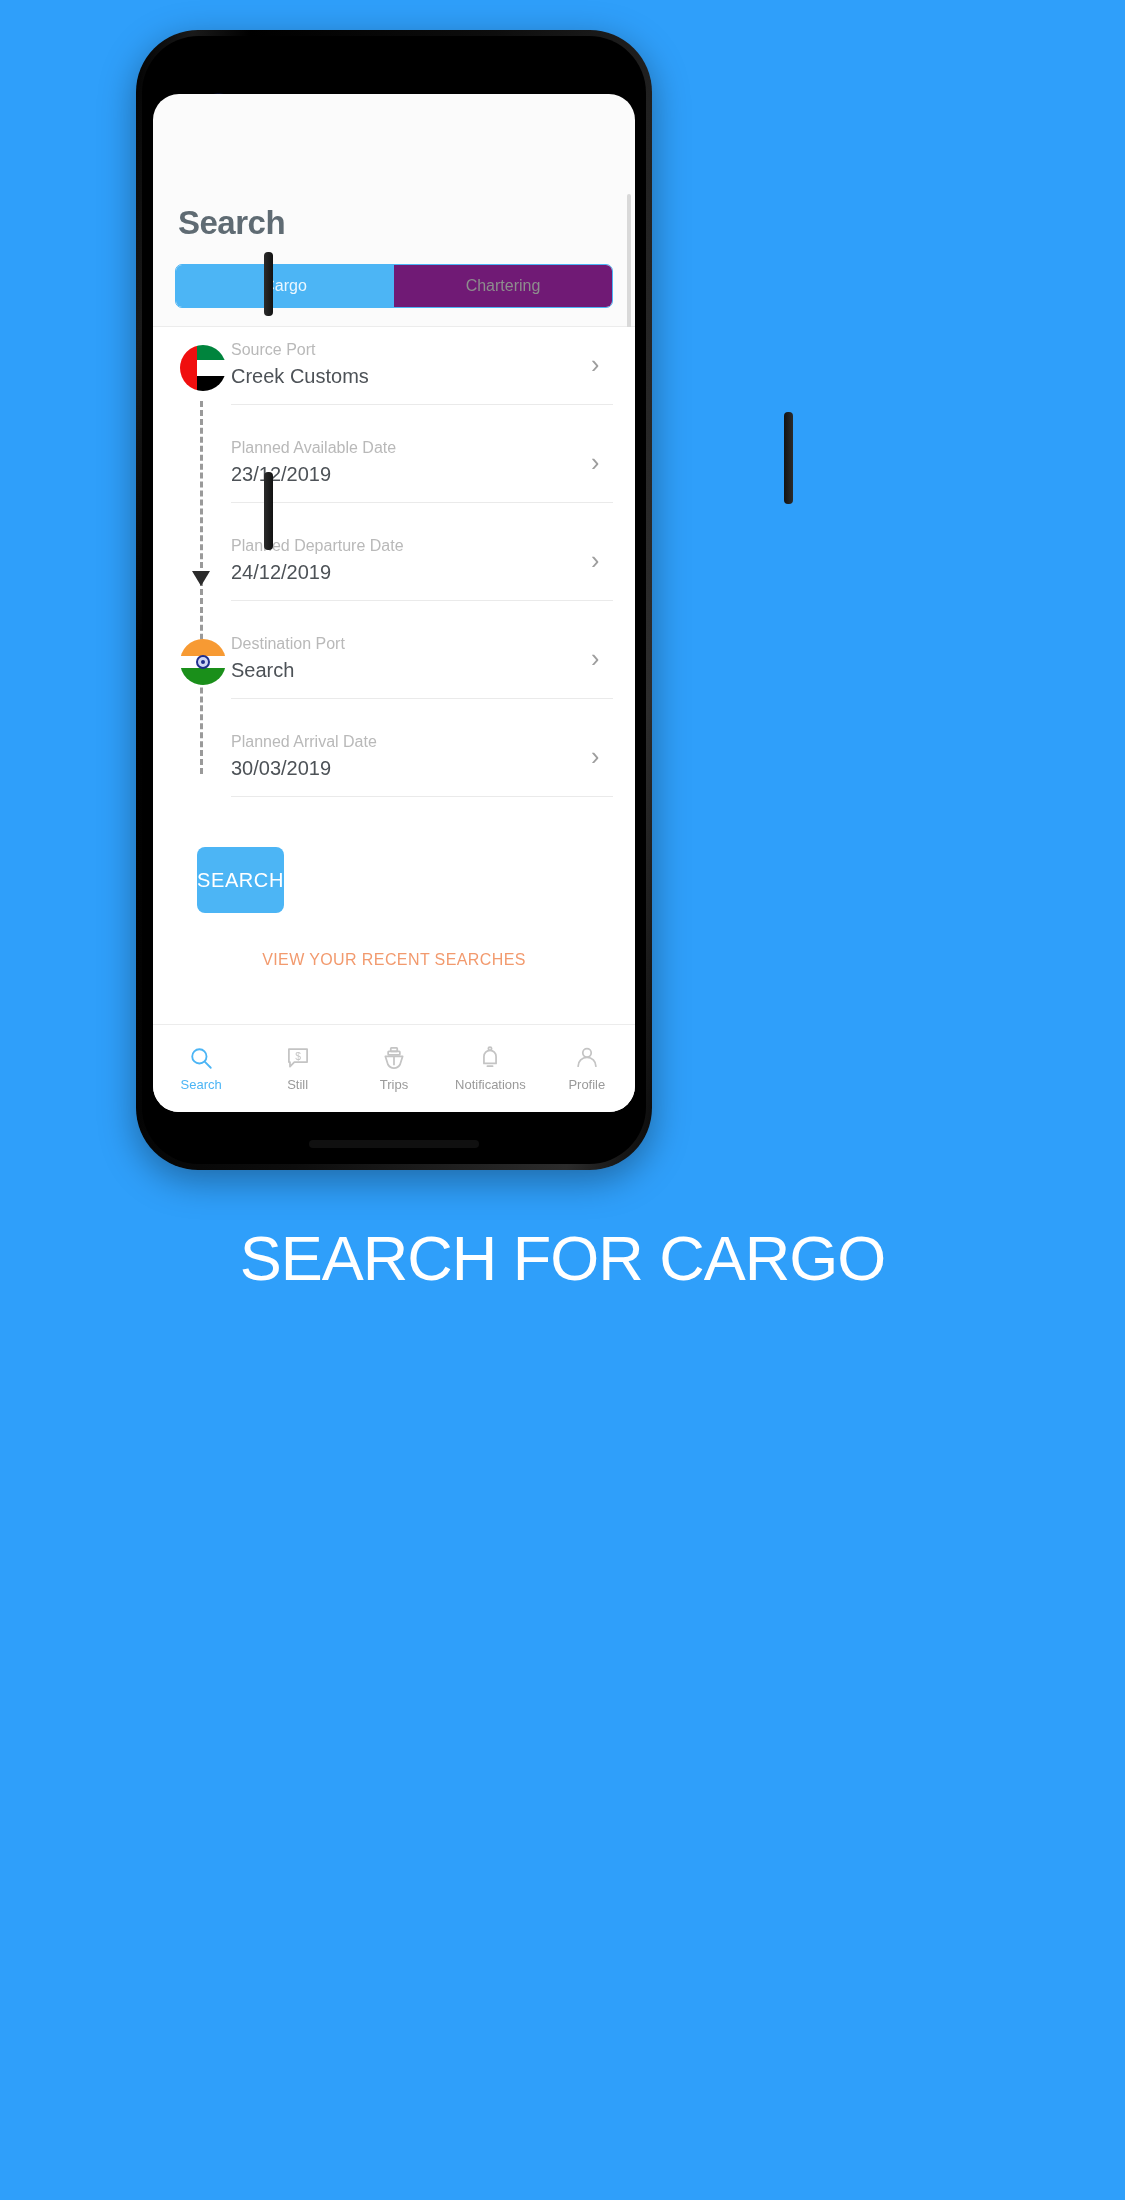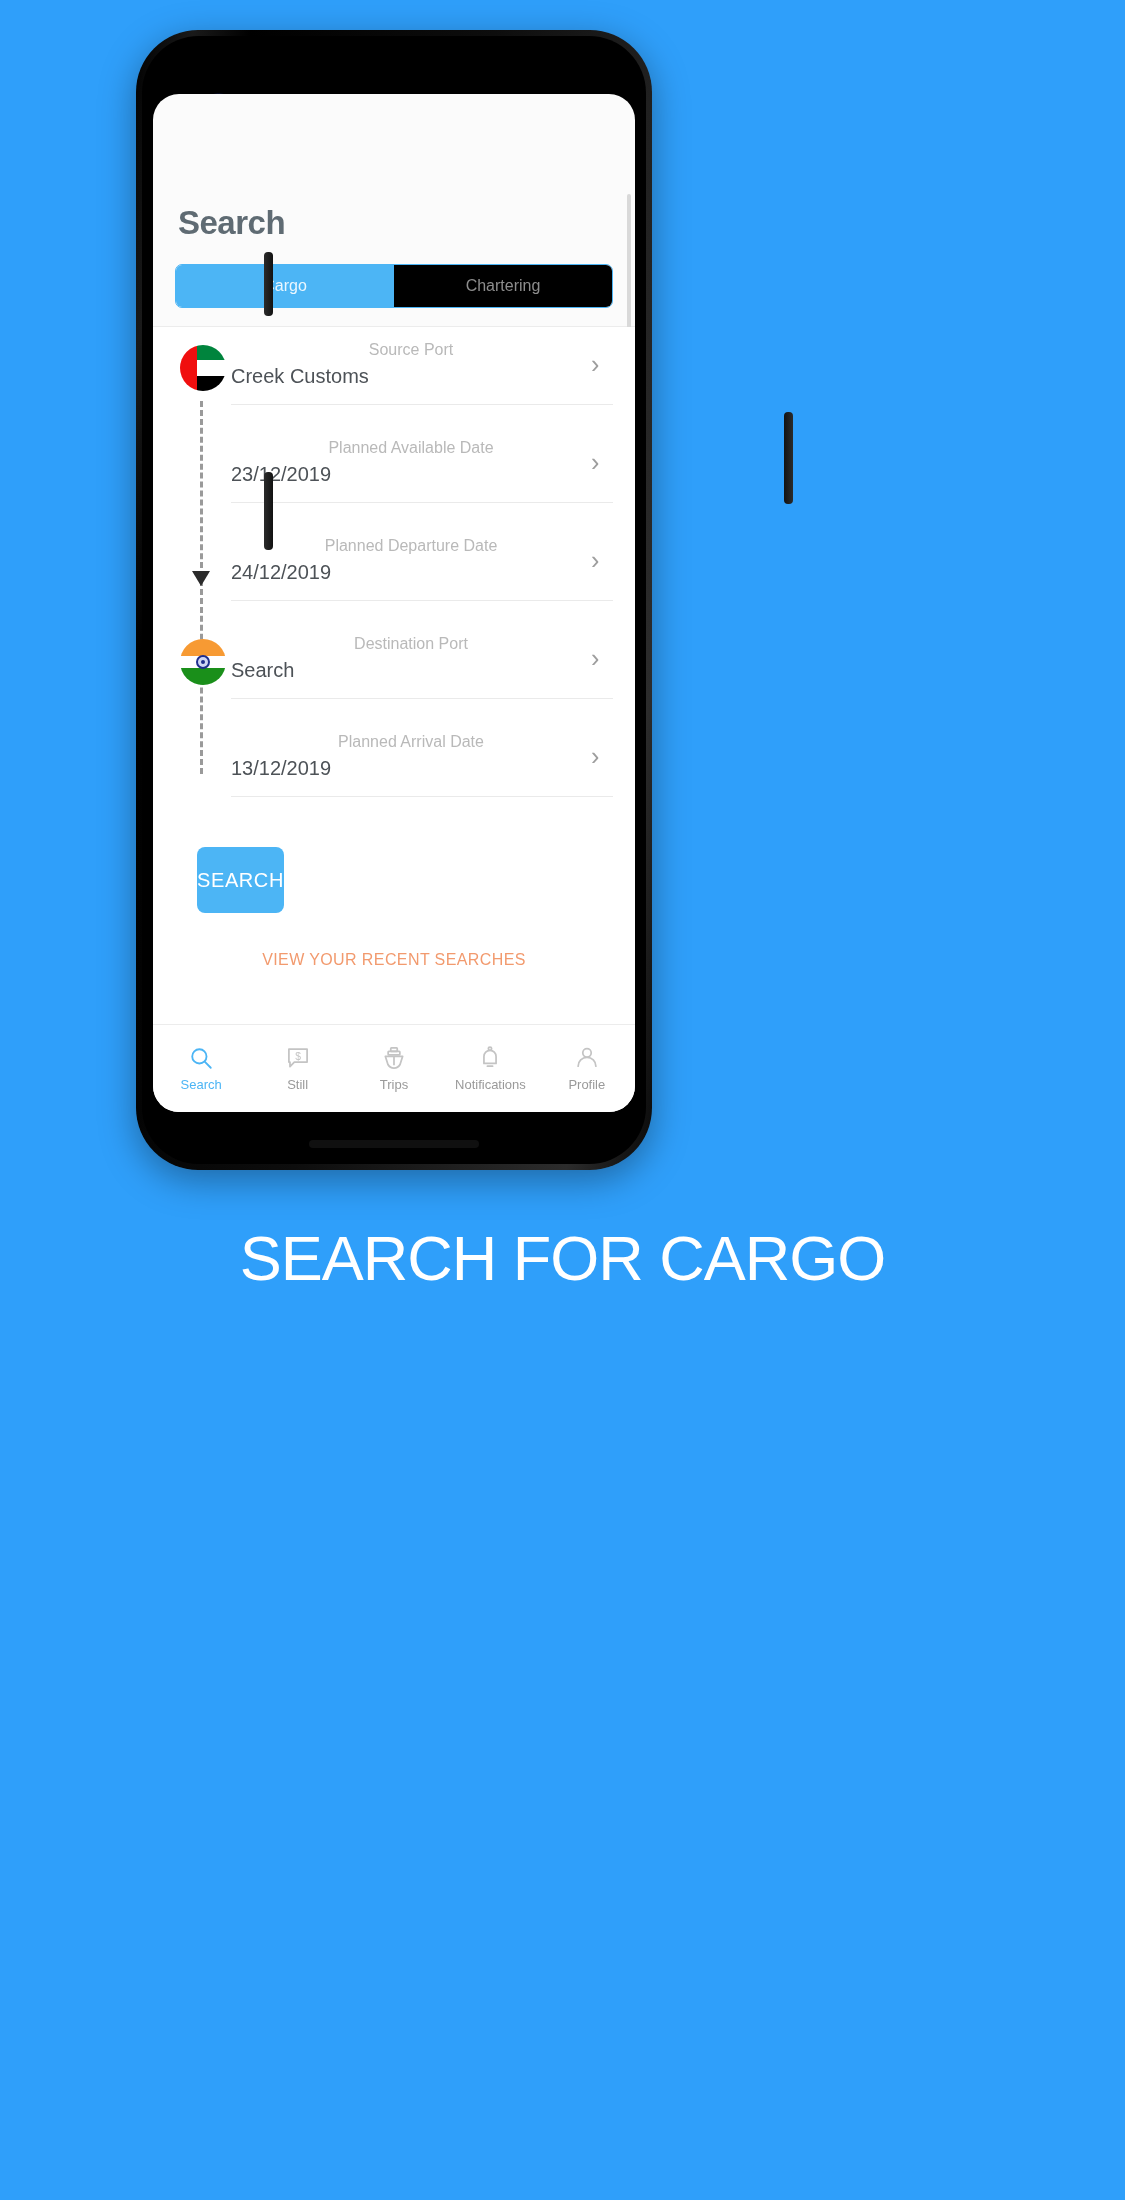--- a/index.html
+++ b/index.html
@@ -54,36 +54,36 @@
     display:flex; flex-direction:column;
   }
   .screen-scroll { position:absolute; right:4px; top:100px; width:4px; height:340px; border-radius:2px; background:#d9d9d9; }
 
   .app-title { font-size:33px; font-weight:bold; color:#5f6b73; margin:110px 0 0 25px; letter-spacing:-.5px; }
 
   
   .segment { margin:22px 22px 0 22px; display:flex; border:1px solid #4cb5f5; border-radius:7px; overflow:hidden; height:44px; }
   .seg { flex:1; display:flex; align-items:center; justify-content:center; font-size:16px; }
   .seg.active { background:#4cb5f5; color:#eaf7ff; }
-  .seg.inactive { background:#000000; color:#8d8d8d; }
+  .seg.inactive { background:#701a75; color:#8d8d8d; }
 
   .divider { height:1px; background:#ececec; margin-top:18px; }
 
   
   .form { position:relative; padding:0 22px; background:#fff; flex:1; }
   .rail { position:absolute; left:47px; top:74px; bottom:250px; width:2px; }
   .rail .dash { position:absolute; left:0; top:0; bottom:0; width:0; border-left:3px dashed #9a9a9a; }
   .rail .arrow { position:absolute; left:-8px; top:170px; width:0; height:0;
                  border-left:9px solid transparent; border-right:9px solid transparent; border-top:15px solid #2b2b2b; }
 
   .row { display:flex; align-items:flex-start; min-height:98px; position:relative; }
   .row-icon { width:56px; flex:0 0 56px; display:flex; justify-content:center; padding-top:18px; }
   .row-body { flex:1; border-bottom:1px solid #eaeaea; padding:14px 0 16px 0; display:flex; align-items:center; }
   .row-texts { flex:1; }
-  .row-label { font-size:16px; color:#b9b9b9; margin-bottom:6px;text-align:center; }
+  .row-label { font-size:16px; color:#b9b9b9; margin-bottom:6px; }
   .row-value { font-size:20px; color:#4d5257; }
   .chev { width:22px; flex:0 0 22px; color:#9e9e9e; font-size:25px; line-height:1; }
 
   
   .flag { width:46px; height:46px; border-radius:50%; overflow:hidden; position:relative; }
   .uae .g { position:absolute; left:38%; top:0; right:0; height:33.34%; background:#00843d; }
   .uae .w { position:absolute; left:38%; top:33.34%; right:0; height:33.33%; background:#fff; }
   .uae .b { position:absolute; left:38%; top:66.67%; right:0; height:33.33%; background:#000; }
   .uae .r { position:absolute; left:0; top:0; width:38%; height:100%; background:#f00f0f; }
   .ind .o { position:absolute; left:0; top:0; right:0; height:36%; background:#f79a33; }
@@ -210,21 +210,21 @@
               <div class="chev">›</div>
             </div>
           </div>
 
           
           <div class="row">
             <div class="row-icon"></div>
             <div class="row-body">
               <div class="row-texts">
                 <div class="row-label">Planned Arrival Date</div>
-                <div class="row-value">13/12/2019</div>
+                <div class="row-value">30/03/2019</div>
               </div>
               <div class="chev">›</div>
             </div>
           </div>
 
           <button class="search-btn">SEARCH</button>
 
           <div class="recent">VIEW YOUR RECENT SEARCHES</div>
         </div>
 

